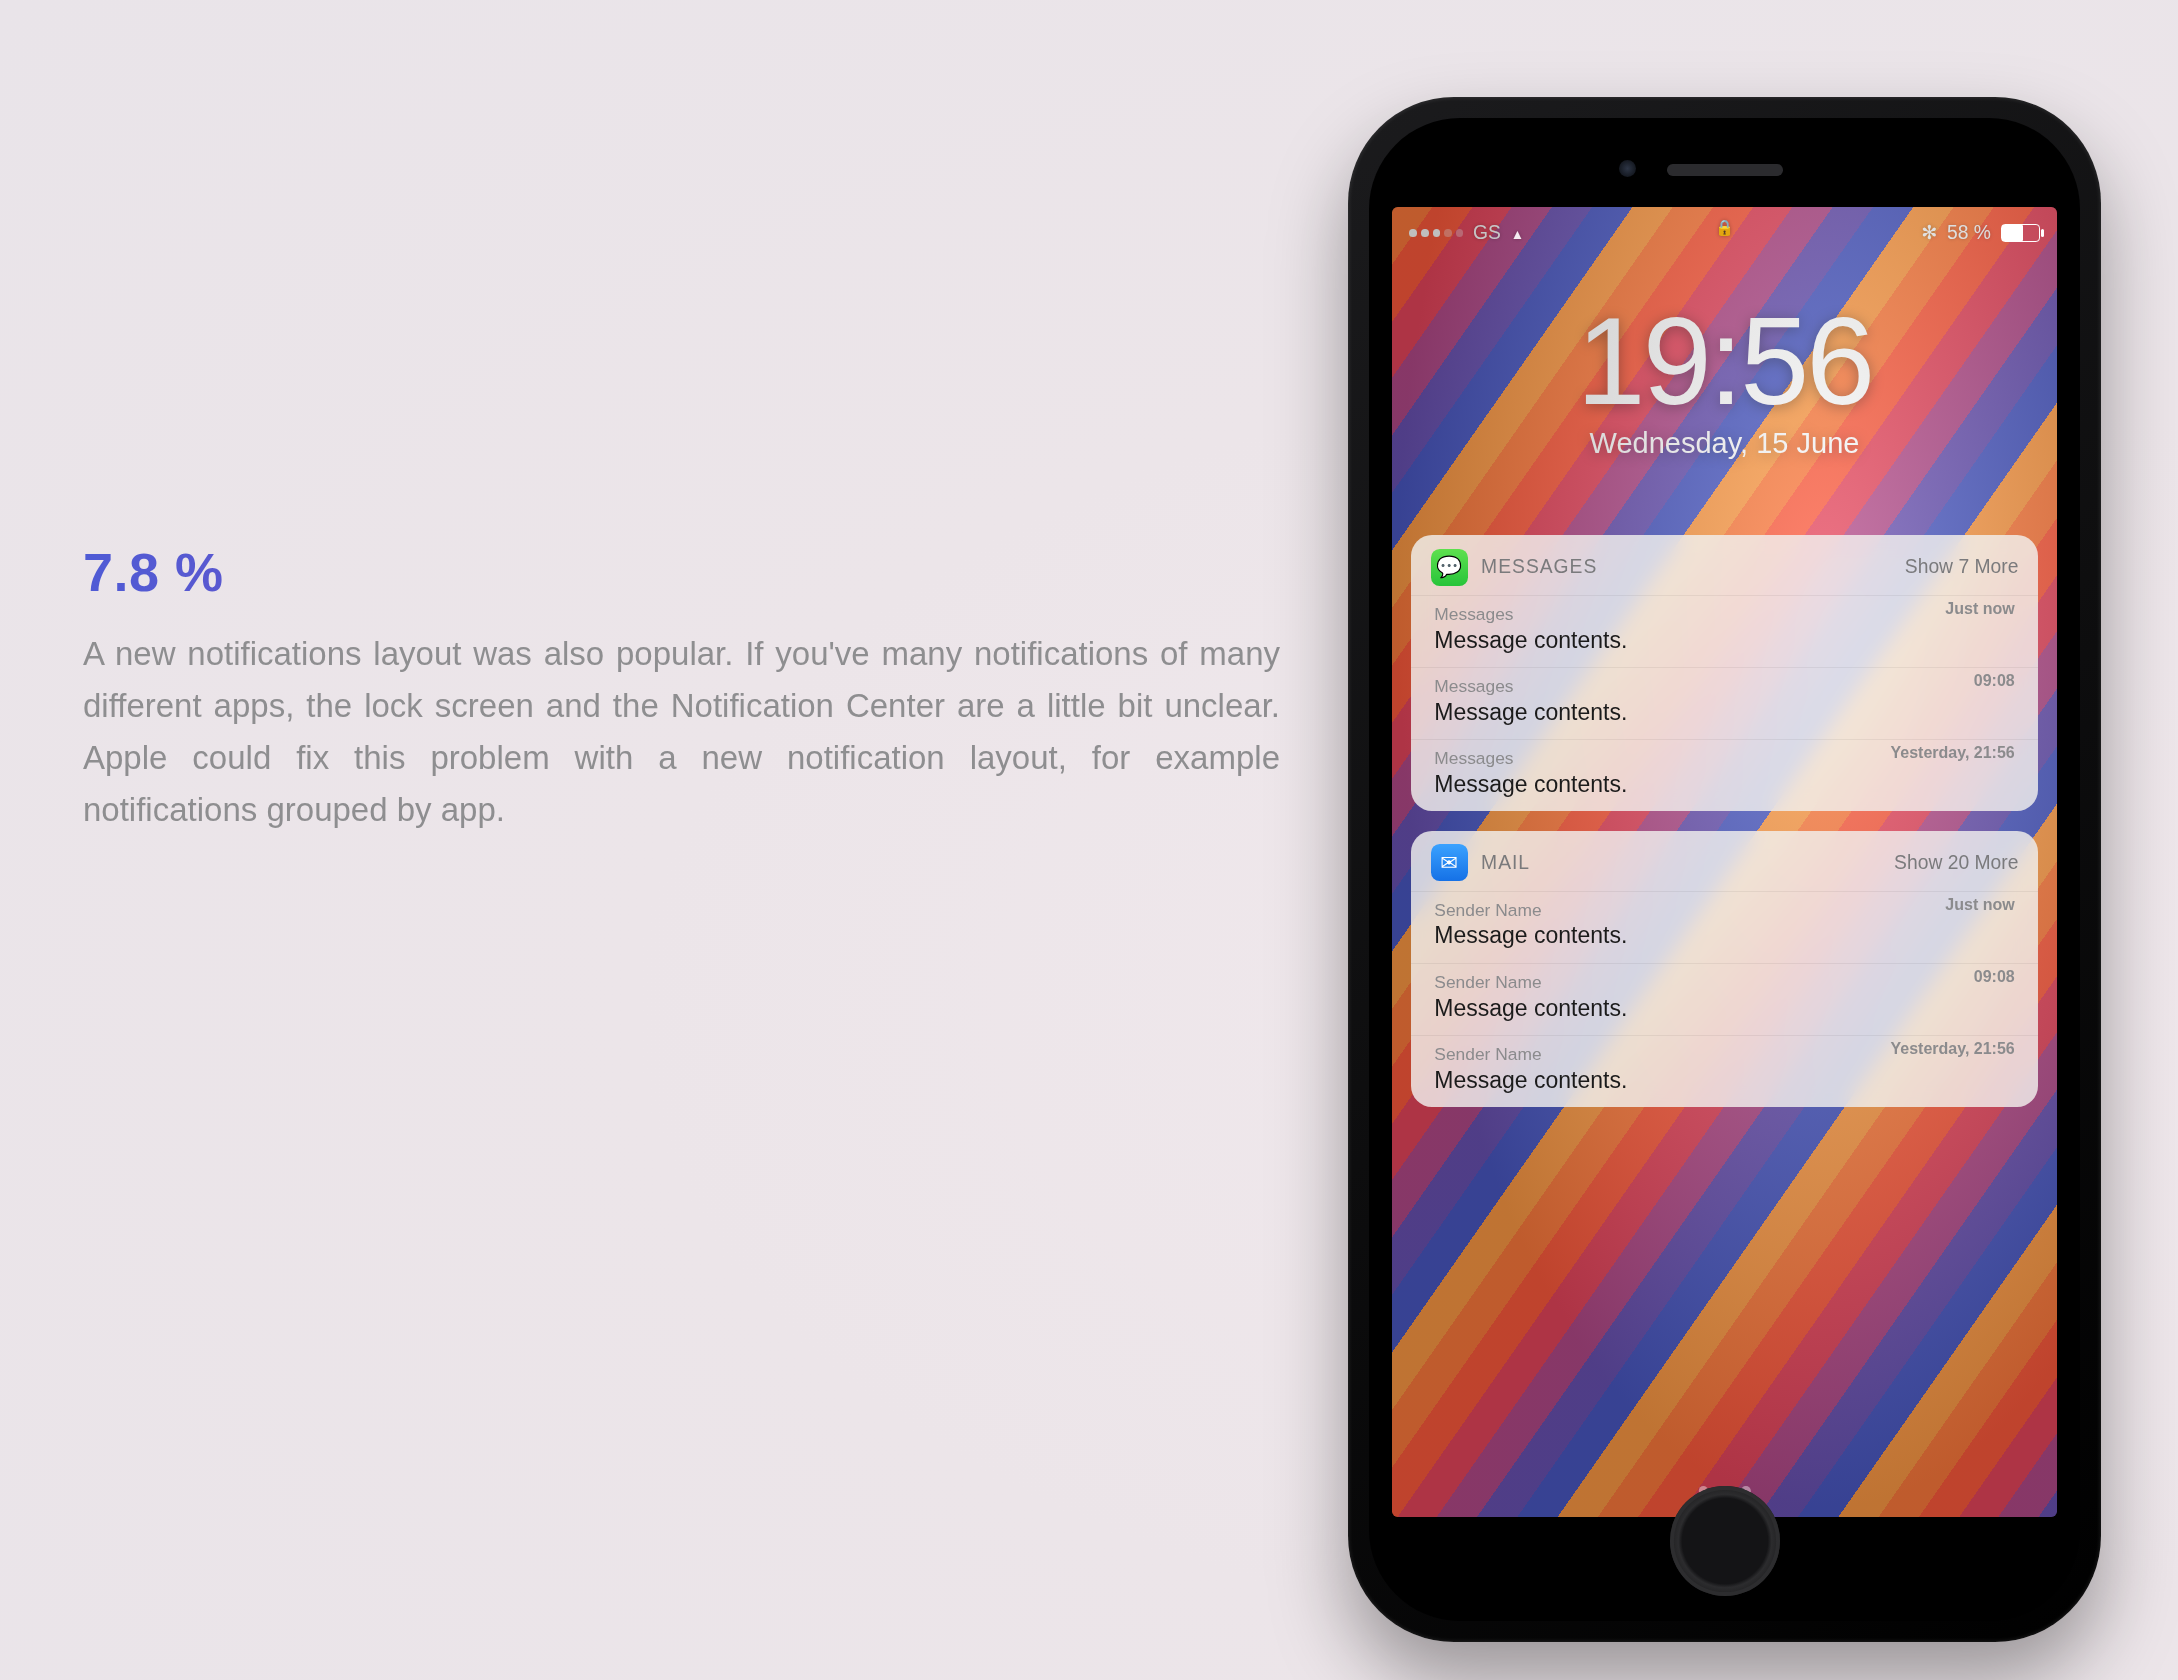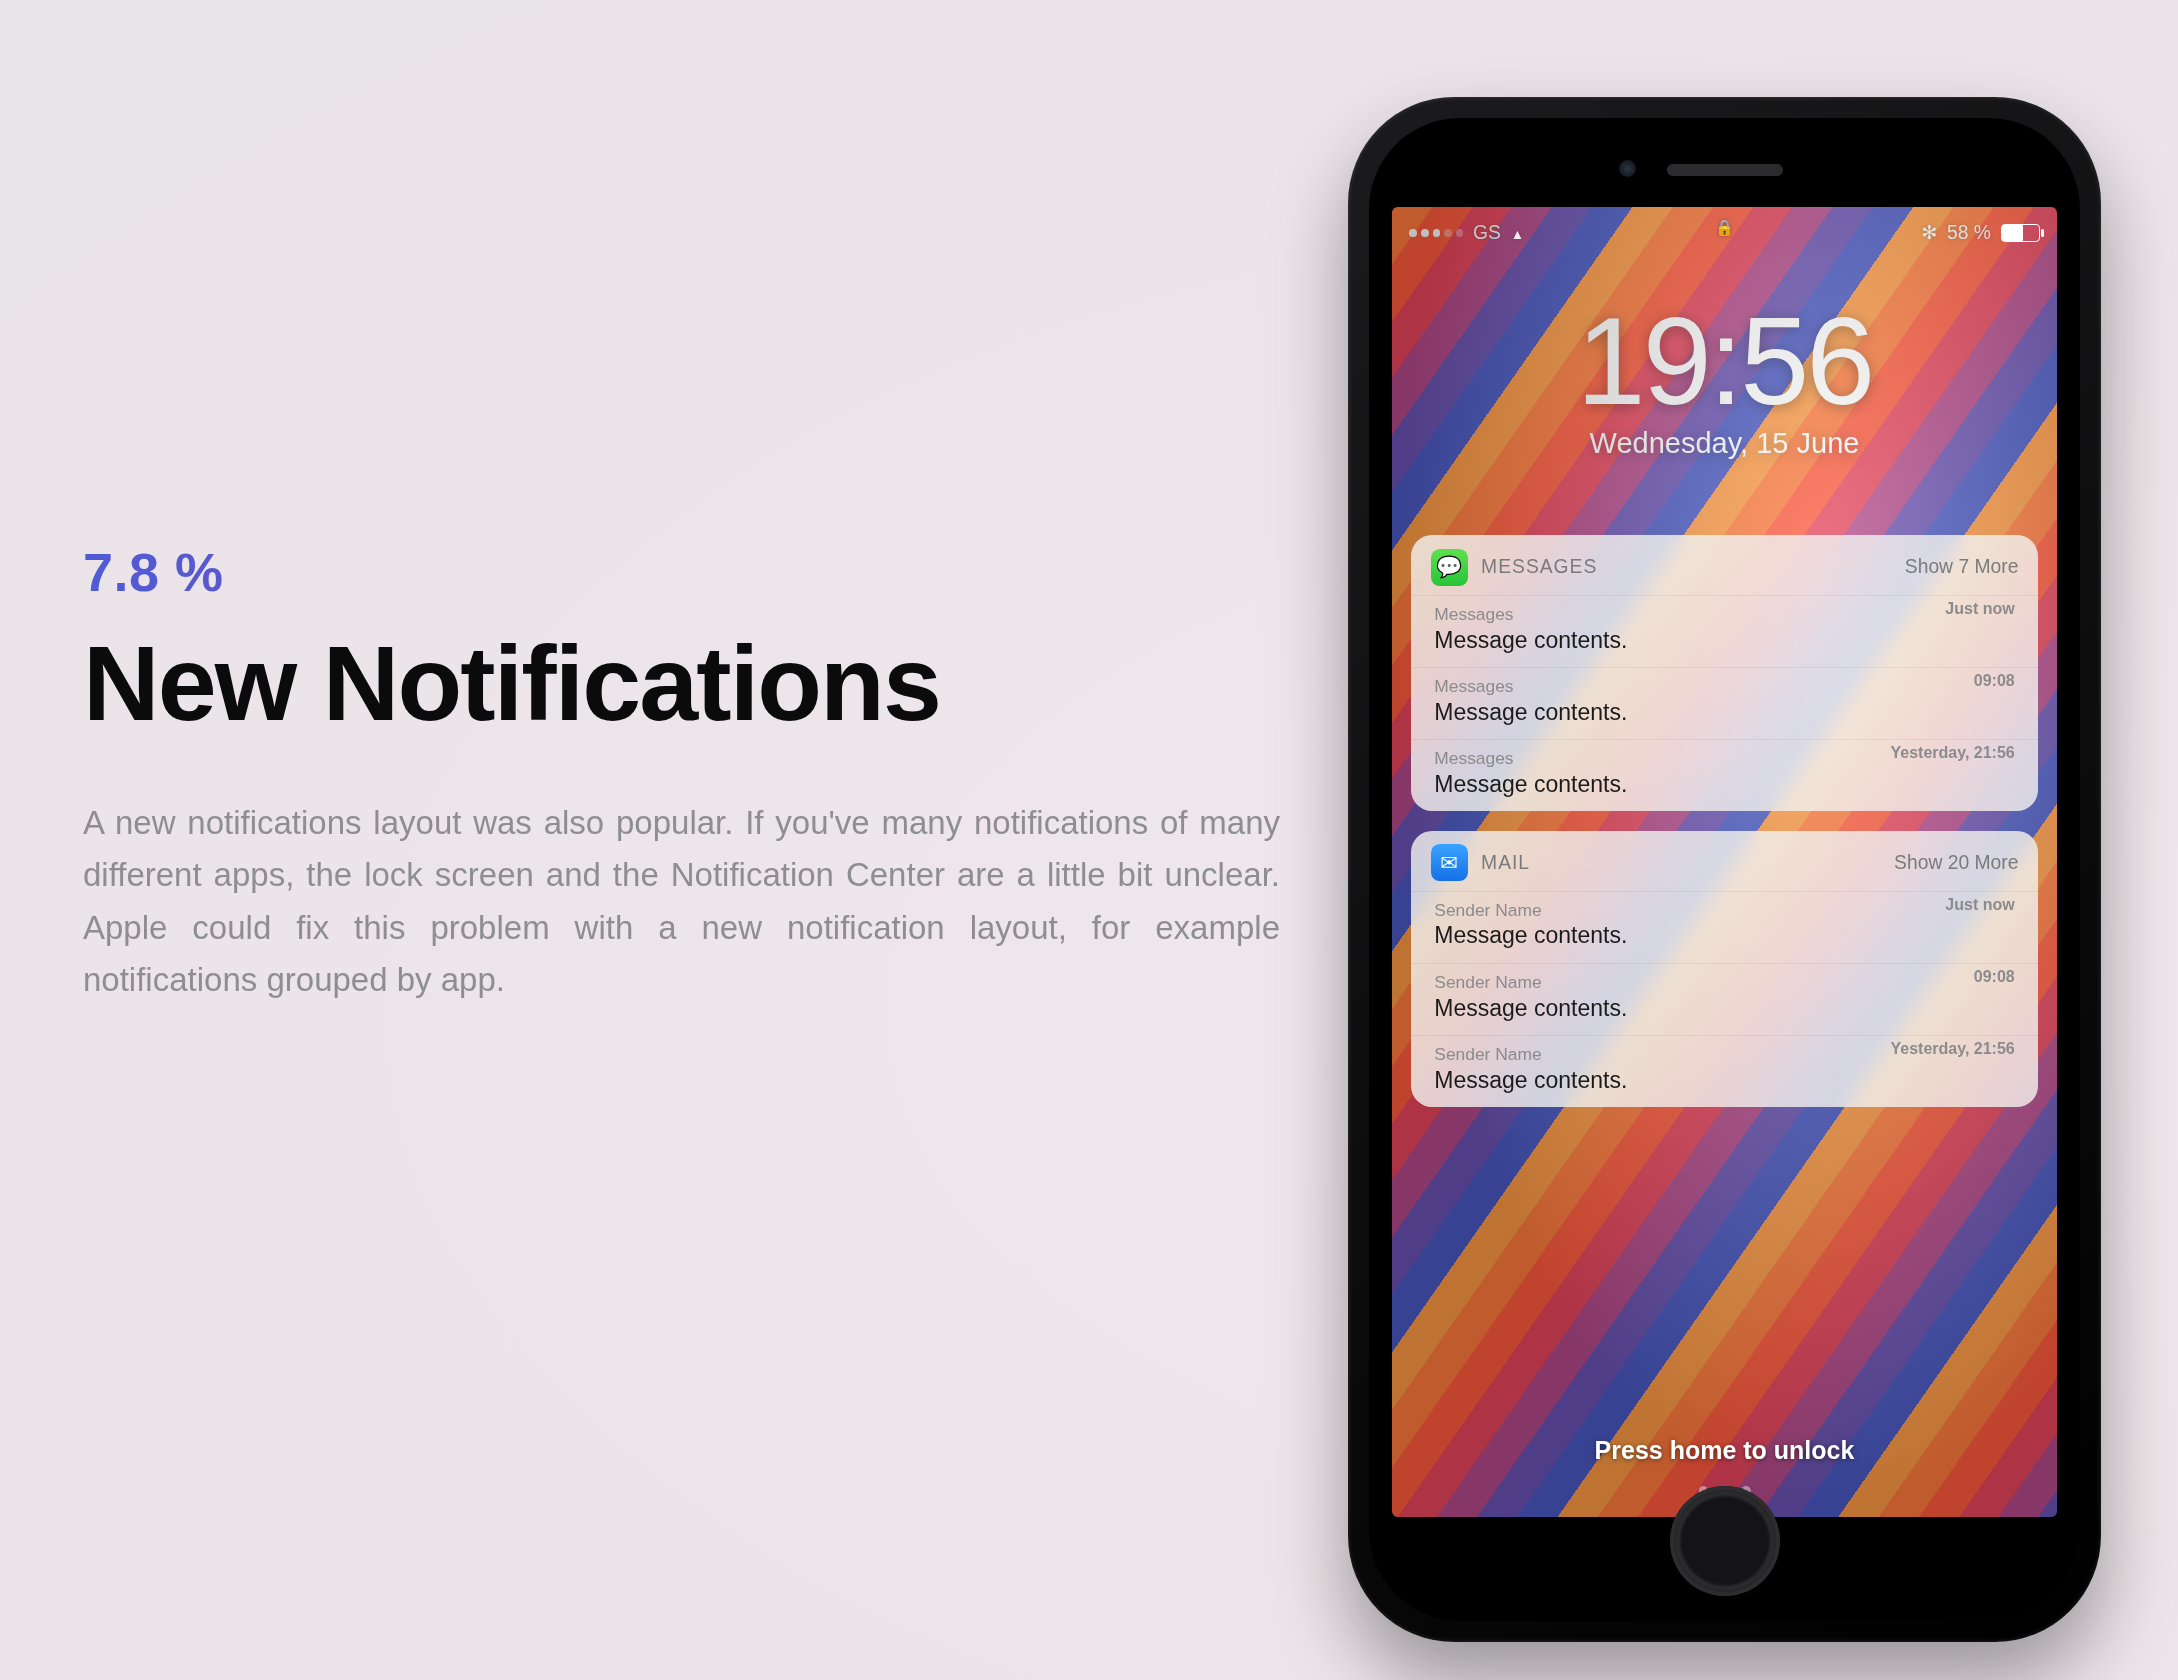--- a/index.html
+++ b/index.html
@@ -169,21 +169,20 @@
     display:flex; gap:11.6px;
   }
   .pager span{width:9.7px;height:9.7px;border-radius:50%;background:rgba(255,255,255,.4);}
   .pager span.on{background:#fff;}
 </style>
 </head>
 <body>
 
 <div class="copy">
   <div class="stat">7.8 %</div>
-  <div class="headline">New Notifications</div>
   <div class="body">A new notifications layout was also popular. If you've many notifications of many different apps, the lock screen and the Notification Center are a little bit unclear. Apple could fix this problem with a new notification layout, for example notifications grouped by app.</div>
 </div>
 
 <div class="device">
   <div class="device-inner">
     <div class="frontcam"></div>
     <div class="earpiece"></div>
 
     <div class="screen">
       <div class="screen-shade"></div>
@@ -258,21 +257,20 @@
           </div>
           <div class="row">
             <span class="sender">Sender Name</span>
             <span class="msg">Message contents.</span>
             <span class="ts">Yesterday, 21:56</span>
           </div>
         </div>
 
       </div>
 
-      <div class="unlock">Press home to unlock</div>
       <div class="pager">
         <span></span>
           <span class="on"></span>
           <span></span>
       </div>
     </div>
 
     <div class="homebtn"></div>
   </div>
 </div>

